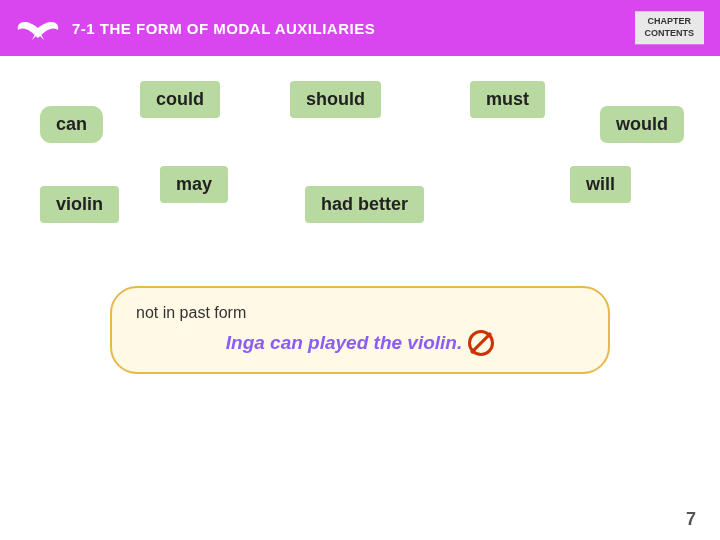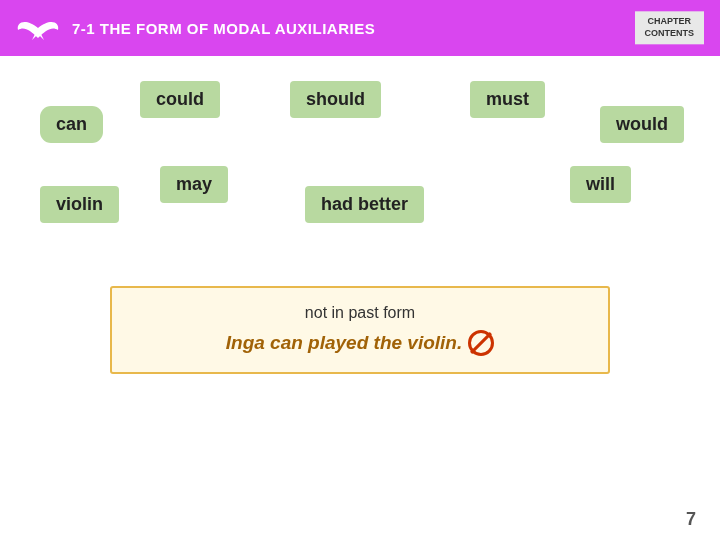--- a/index.html
+++ b/index.html
@@ -85,49 +85,48 @@
       display: flex;
       align-items: center;
       justify-content: center;
     }
 
     
     .chip-can     { left: 10px;  top: 30px; border-radius: 11px; }
     .chip-could   { left: 110px; top: 5px; }
     .chip-should  { left: 260px; top: 5px; }
     .chip-must    { left: 440px; top: 5px; }
-    .chip-would   { left: 570px; top: 30px; }
+    .chip-would   { left: 570px; top: 30px; border-radius: 7px; }
 
     
     .chip-might     { left: 10px;  top: 110px; }
     .chip-may       { left: 130px; top: 90px; }
     .chip-had-better{ left: 275px; top: 110px; }
     .chip-will      { left: 540px; top: 90px; }
 
     
     .note-box {
       background: #fff9e6;
       border: 2px solid #e8b84b;
-      border-radius: 3px;
+      border-radius: 27px;
       margin: 0 80px;
-      padding: 16px 39px;
-      text-align: center;
+      padding: 16px 24px;
     }
 
     .note-text {
       font-size: 16px;
       color: #333;
       margin-bottom: 8px;
     }
 
     .note-example {
       font-size: 19px;
       font-style: italic;
       font-weight: bold;
-      color: #a16207;
+      color: #8b5cf6;
       display: flex;
       align-items: center;
       justify-content: center;
       gap: 6px;
     }
 
     .no-circle {
       display: inline-block;
       width: 26px;
       height: 26px;

